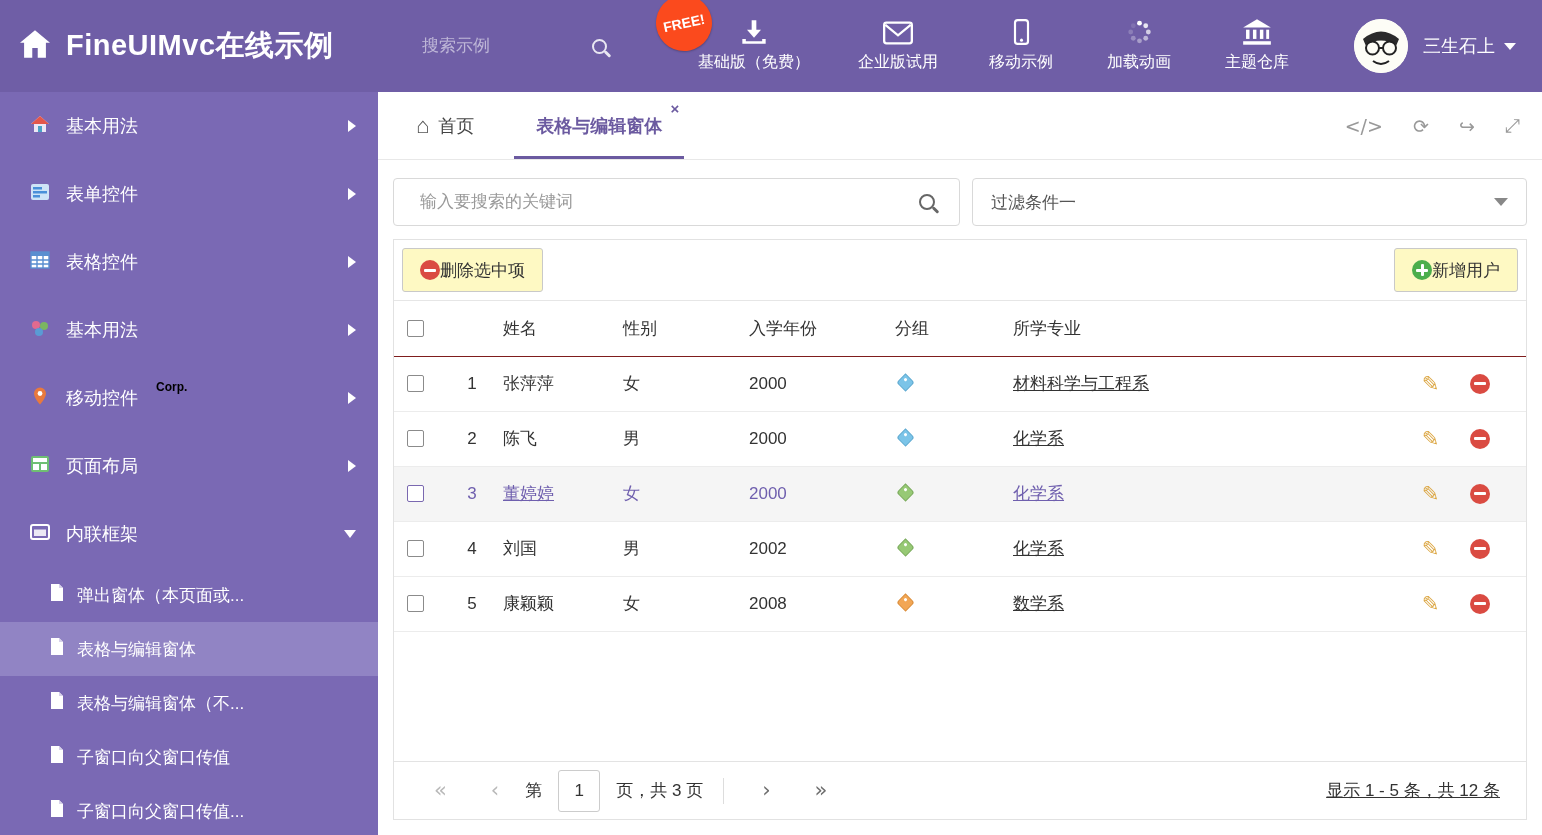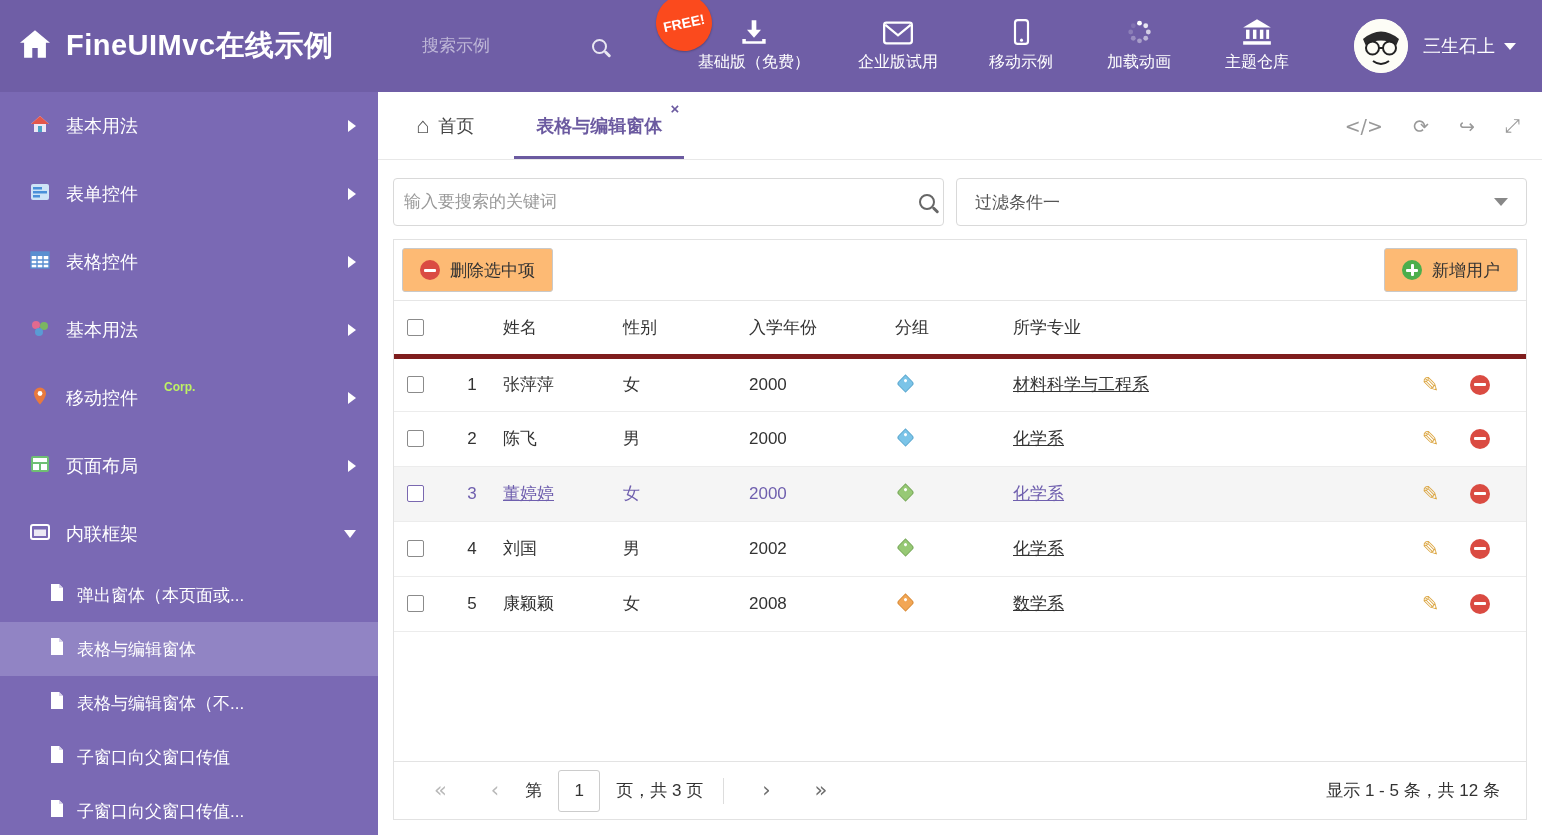--- a/index.html
+++ b/index.html
@@ -46,61 +46,61 @@
   
   .frame { display:flex; flex:1; min-height:0; }
 
   
   .sidebar { width:378px; flex-shrink:0; background:#7a69b4; color:#fff; overflow:hidden; }
   .side-item { height:68px; display:flex; align-items:center; gap:16px; padding:0 22px 0 30px; font-size:18px; cursor:pointer; }
   .side-item svg { flex-shrink:0; }
   .chev { margin-left:auto; }
   .chev-right { width:0; height:0; border-left:8px solid #fff; border-top:6px solid transparent; border-bottom:6px solid transparent; }
   .chev-dn { width:0; height:0; border-top:8px solid #fff; border-left:6px solid transparent; border-right:6px solid transparent; }
-  .corp-badge { color:#bef264; font-size:12px; margin-left:10px; align-self:flex-start; margin-top:16px; font-weight:bold; }
+  .corp-badge { color:#000000; font-size:12px; margin-left:2px; align-self:flex-start; margin-top:16px; font-weight:bold; }
   .side-sub { height:54px; display:flex; align-items:center; gap:13px; padding:0 20px 0 50px; font-size:17px; cursor:pointer; white-space:nowrap; }
   .side-sub.active { background:#9184c4; }
 
   
   .main { flex:1; min-width:0; display:flex; flex-direction:column; background:#fff; }
 
   .tabbar { height:68px; flex-shrink:0; display:flex; align-items:center; border-bottom:1px solid #e8e8e8; padding:0 16px; }
   .tab { position:relative; height:100%; display:flex; align-items:center; gap:9px; padding:0 22px; font-size:18px; color:#444; cursor:pointer; }
   .tab + .tab { margin-left:18px; }
   .tab.active { color:#6b5aa0; font-weight:bold; }
   .tab.active::after { content:""; position:absolute; left:0; right:0; bottom:0; height:3px; background:#6b5aa0; }
   .tab-home-glyph { font-size:22px; color:#555; line-height:1; }
   .tab-close { position:absolute; top:9px; right:5px; font-size:15px; color:#6b5aa0; font-weight:bold; line-height:1; cursor:pointer; }
   .tab-actions { margin-left:auto; display:flex; align-items:center; gap:30px; padding-right:6px; }
   .tab-action { color:#999; font-size:19px; cursor:pointer; font-family:"DejaVu Sans",sans-serif; }
 
   .content { flex:1; min-height:0; display:flex; flex-direction:column; padding:18px 15px 15px 15px; }
 
   
   .filter-row { display:flex; gap:12px; height:48px; flex-shrink:0; }
-  .search-box { flex:1; border:1px solid #d9d9d9; border-radius:4px; display:flex; align-items:center; padding:0 8px; gap:10px; }
+  .search-box { flex:1; border:1px solid #d9d9d9; border-radius:4px; display:flex; align-items:center; padding:0 24px; gap:10px; }
   .search-box input { flex:1; border:none; outline:none; font-size:17px; color:#333; font-family:inherit; }
   .search-box input::placeholder { color:#999; }
   .dropdown { flex:1; border:1px solid #d9d9d9; border-radius:4px; display:flex; align-items:center; padding:0 18px; font-size:17px; color:#555; cursor:pointer; }
   .caret-down-gray { margin-left:auto; width:0; height:0; border-left:7px solid transparent; border-right:7px solid transparent; border-top:8px solid #888; }
 
   
   .grid-panel { margin-top:13px; flex:1; min-height:0; border:1px solid #e2e2e2; display:flex; flex-direction:column; }
   .grid-toolbar { display:flex; align-items:center; padding:8px 8px; border-bottom:1px solid #e6e6e6; }
-  .btn { display:inline-flex; align-items:center; gap:10px; height:44px; padding:0 17px; border:1px solid #c9c9c9; border-radius:3px; background:#fdba74; font-size:17px; color:#333; cursor:pointer; font-family:inherit; }
+  .btn { display:inline-flex; align-items:center; gap:0; height:44px; padding:0 17px; border:1px solid #c9c9c9; border-radius:3px; background:#fef9c3; font-size:17px; color:#333; cursor:pointer; font-family:inherit; }
   .btn-add { margin-left:auto; }
   .icon-circle { width:20px; height:20px; border-radius:50%; position:relative; display:inline-block; flex-shrink:0; }
   .icon-circle.red { background:#da4b42; }
   .icon-circle.green { background:#4cae4c; }
   .icon-circle::after { content:""; position:absolute; left:4px; right:4px; top:8.5px; height:3px; background:#fff; border-radius:1px; }
   .icon-circle.green::before { content:""; position:absolute; top:4px; bottom:4px; left:8.5px; width:3px; background:#fff; border-radius:1px; }
 
   
   table.grid { width:100%; border-collapse:collapse; font-size:17px; color:#333; }
-  table.grid th { font-weight:normal; text-align:left; height:55px; border-bottom:5px solid #7f1d1d;margin-left:21px; }
+  table.grid th { font-weight:normal; text-align:left; height:55px; border-bottom:1px solid #7f1d1d;margin-left:21px; }
   table.grid td { height:55px; border-bottom:1px solid #ececec; }
   .col-check { padding-left:13px; }
   .col-num { text-align:center; }
   .cb { appearance:none; -webkit-appearance:none; width:17px; height:17px; border:1px solid #8b8b8b; border-radius:2px; background:#fff; margin:0; cursor:pointer; display:block; }
   tr[data-selected="true"] { background:#f5f5f5; color:#6f5fae; }
   tr[data-selected="true"] .cb { border-color:#7a68b0; }
   tr[data-selected="true"] .cell-name { text-decoration:underline; }
   tr[data-selected="true"] .major-link { color:#6f5fae; }
   .major-link { color:#333; text-decoration:underline; cursor:pointer; }
   .tag { width:13px; height:13px; border-radius:3px 0 3px 0; transform:rotate(-45deg); position:relative; display:inline-block; margin-left:4px; }
@@ -112,21 +112,21 @@
   .pencil { color:#dba43e; font-size:21px; cursor:pointer; margin-right:26px; display:inline-block; vertical-align:middle; }
   .icon-circle.sm { vertical-align:middle; cursor:pointer; }
 
   
   .grid-pager { margin-top:auto; flex-shrink:0; height:58px; border-top:1px solid #e3e3e3; display:flex; align-items:center; padding:0 18px; font-size:17px; color:#333; }
   .pg-btn { font-size:21px; margin:0 22px; cursor:pointer; color:#b9b9b9; font-family:"DejaVu Sans",sans-serif; line-height:1; }
   .pg-btn.on { color:#6f6f6f; }
   .pg-label { margin:0 4px; }
   .page-input { width:42px; height:42px; border:1px solid #ccc; border-radius:3px; text-align:center; font-size:17px; margin:0 12px; font-family:inherit; color:#333; outline:none; }
   .pg-divider { width:1px; height:26px; background:#ddd; margin:0 16px; }
-  .pg-summary { margin-left:auto; padding-right:8px; }
+  .pg-summary { margin-left:auto; padding-right:8px;text-decoration:underline; }
 </style>
 </head>
 <body>
 
 <div class="app">
 
   <header class="topbar">
     <div class="logo-area">
       <span>
         <svg width="34" height="30" viewBox="0 0 24 22">

